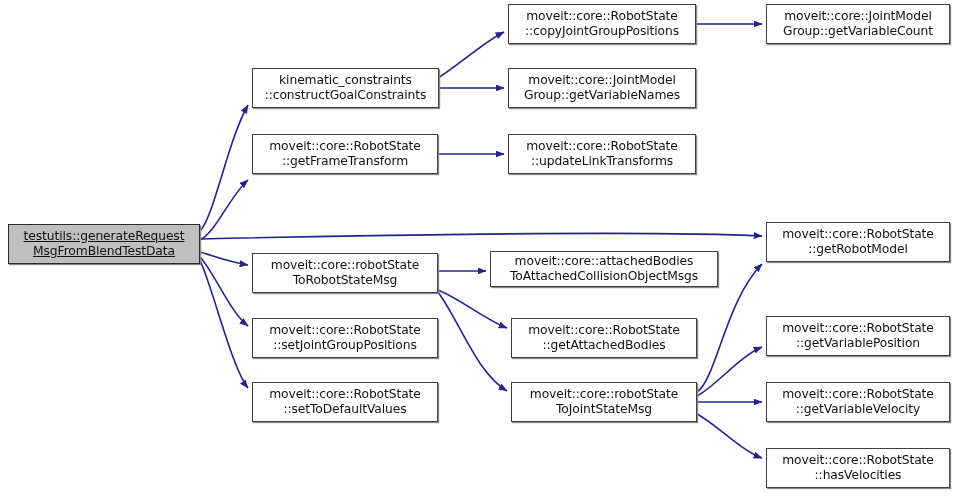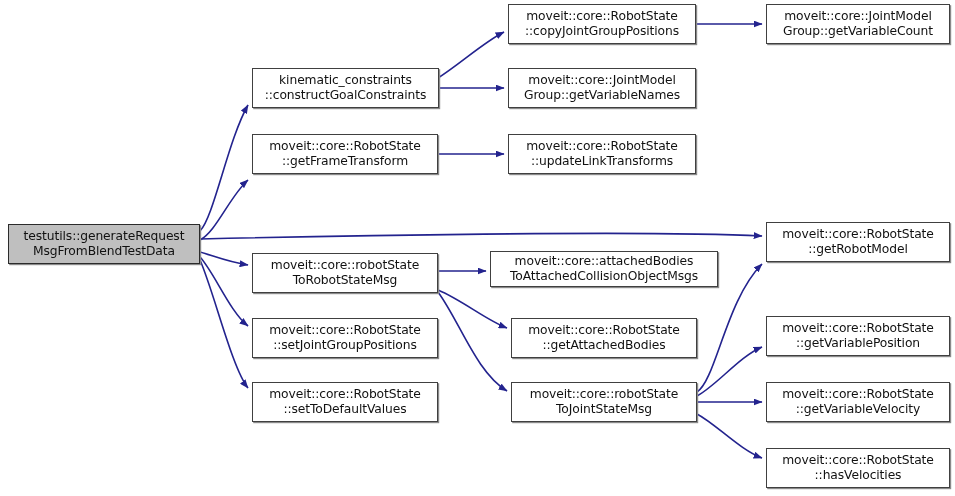--- a/index.html
+++ b/index.html
@@ -35,20 +35,21 @@
     line-height: 1.22;
     font-size: 12.3px;
     color: #111111;
     letter-spacing: -0.1px;
     box-shadow: 1.2px 1.2px 0 0 #8a8a8a;
     z-index: 2;
   }
   .node.root {
     background: #bfbfbf;
     border-color: #2b2b2b;
+    text-decoration: underline;
   }
   .node-label {
     display: block;
     padding: 0 3px;
     white-space: pre-line;
   }
 </style>
 </head>
 <body>
 

